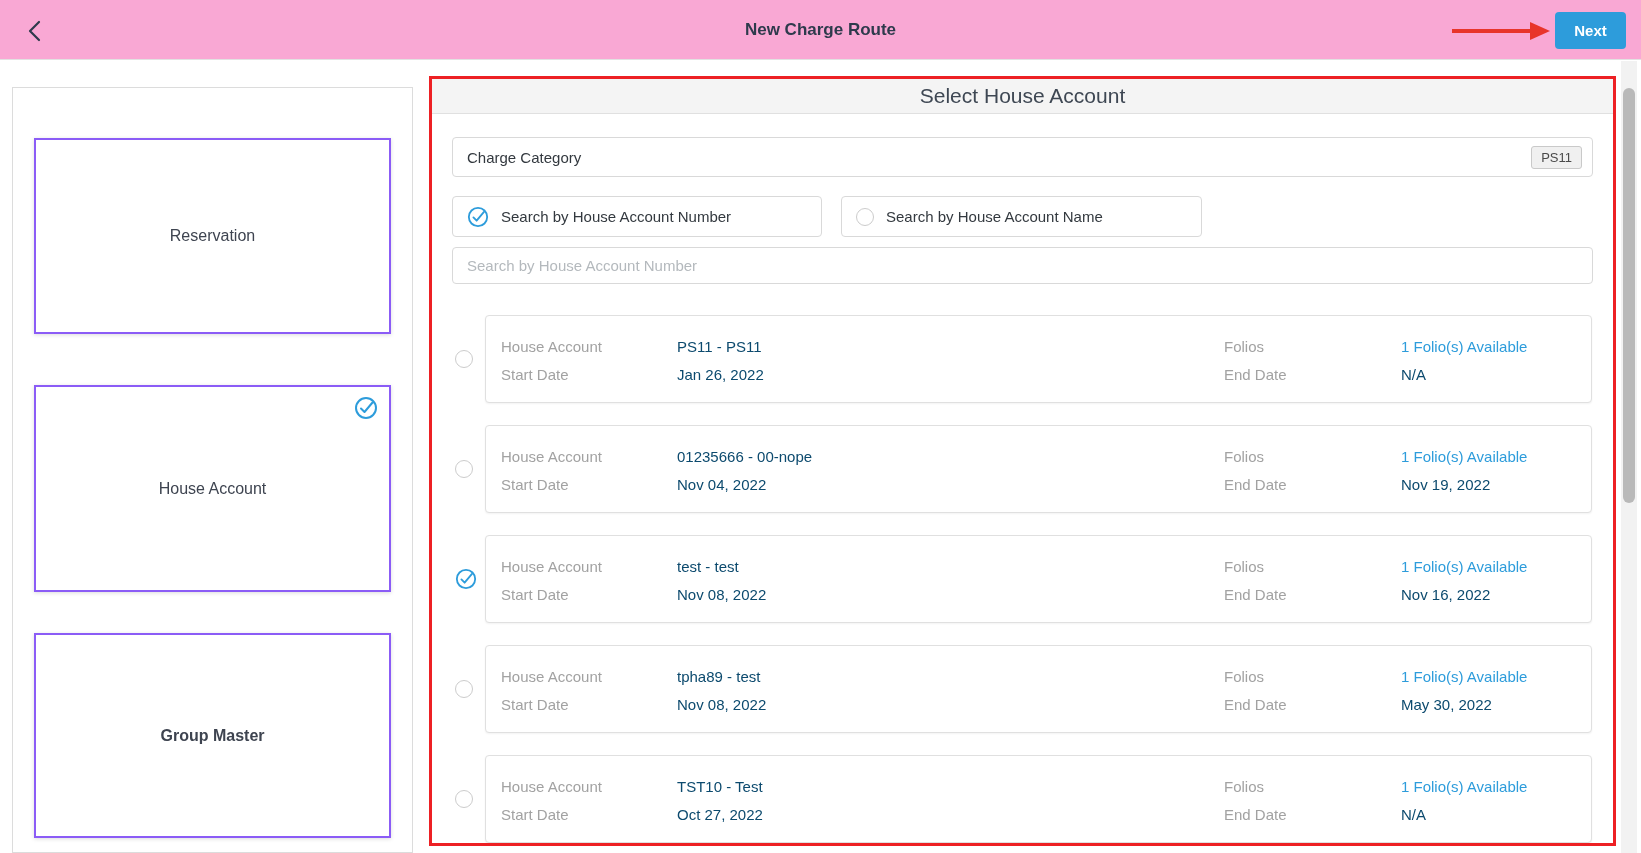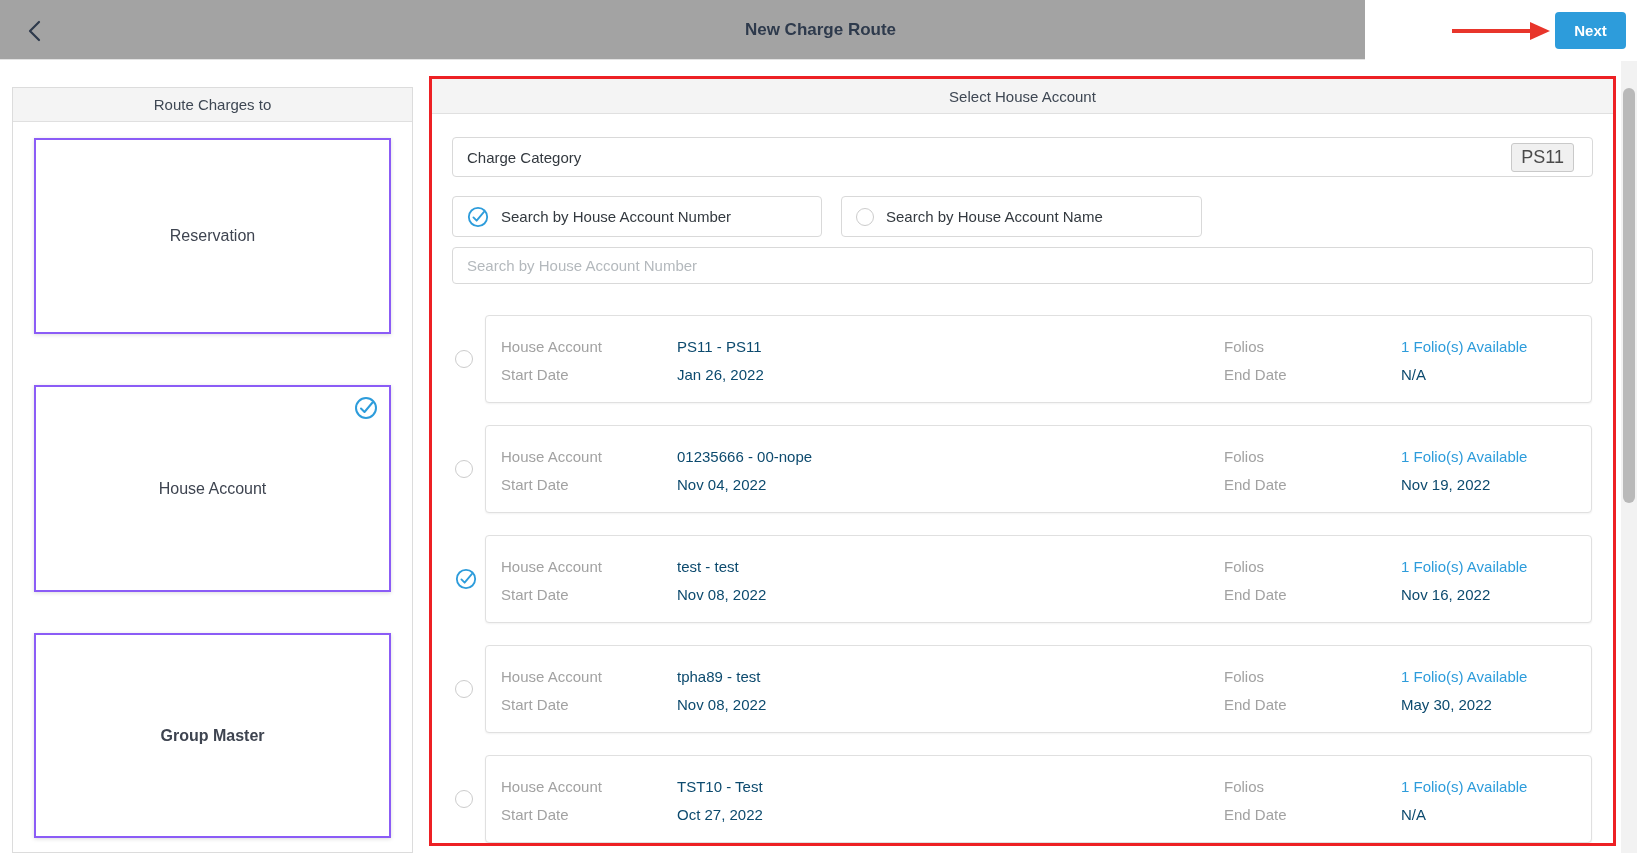--- a/index.html
+++ b/index.html
@@ -1,21 +1,21 @@
 <!DOCTYPE html>
 <html><head>
 <meta charset="utf-8">
 <style>
   * { margin:0; padding:0; box-sizing:border-box; }
   body { background:#fff; font-family:"Liberation Sans", sans-serif; }
   .screen { position:relative; width:1641px; height:853px; background:#fff; overflow:hidden; }
 
   
-  .topbar { position:absolute; left:0; top:0; width:1365px; height:60px;
-            background:#a3a3a3; border-bottom:1px solid #e2e2e2; }
+  .topbar { position:absolute; left:0; top:0; width:1641px; height:60px;
+            background:#f9a8d4; border-bottom:1px solid #e2e2e2; }
   .back-btn { position:absolute; left:20px; top:17px; width:28px; height:28px;
               cursor:pointer; display:flex; align-items:center; justify-content:center; }
   .page-title { position:absolute; left:0; top:0; width:1641px; height:60px;
                 display:flex; align-items:center; justify-content:center;
                 font-size:17px; font-weight:bold; color:#2e3a4c; }
   .next-btn { position:absolute; left:1555px; top:12px; width:71px; height:37px;
               background:#2d9cdb; border:none; border-radius:4px; color:#fff;
               font-size:15px; font-family:"Liberation Sans", sans-serif; cursor:pointer;font-weight:bold; }
   .annot-arrow { position:absolute; left:1450px; top:20px; width:102px; height:22px; }
 
@@ -33,30 +33,30 @@
   .route-card.c1 { top:297px; height:207px; }
   .route-card.c2 { top:545px; height:205px;font-weight:bold; }
   .card-check { position:absolute; top:9px; right:11px; width:24px; height:24px; }
 
   
   .right-panel-bg { position:absolute; left:431px; top:78px; width:1183px; height:766px;
                     background:#fff; border:1px solid #e0e0e0; }
   .right-header { position:absolute; left:432px; top:79px; width:1181px; height:35px;
                   background:#f4f4f4; border-bottom:1px solid #e0e0e0;
                   display:flex; align-items:center; justify-content:center;
-                  font-size:15px; color:#3e4753; }
+                  font-size:21px; color:#3e4753; }
   .red-box { position:absolute; left:429px; top:76px; width:1187px; height:770px;
              border:3px solid #ed2024; pointer-events:none; z-index:40; }
 
   .charge-field { position:absolute; left:452px; top:137px; width:1141px; height:40px;
                   border:1px solid #d9d9d9; border-radius:4px; background:#fff;
-                  display:flex; align-items:center; padding:0 18px 0 14px; cursor:pointer; }
+                  display:flex; align-items:center; padding:0 10px 0 14px; cursor:pointer; }
   .charge-label { font-size:15px; color:#33393f; flex:1; }
   .charge-chip { background:#f0f0f0; border:1px solid #c9c9c9; border-radius:3px;
-                 font-size:18px; color:#4a4a4a; padding:3px 9px; }
+                 font-size:13px; color:#4a4a4a; padding:3px 9px; }
 
   .mode-box { position:absolute; top:196px; height:41px; border:1px solid #d9d9d9;
               border-radius:4px; background:#fff; display:flex; align-items:center;
               padding-left:14px; cursor:pointer; }
   .mode-box.m0 { left:452px; width:370px; }
   .mode-box.m1 { left:841px; width:361px; }
   .mode-label { font-size:15px; color:#33393f; margin-left:12px; }
   .radio-empty { width:18px; height:18px; border-radius:50%;
                  border:1px solid #cccccc; background:#fff; display:inline-block; }
   .check-icon { width:22px; height:22px; display:inline-block; }
@@ -99,21 +99,20 @@
       </svg>
     </div>
     <svg class="annot-arrow" viewBox="0 0 102 22">
       <line x1="2" y1="11" x2="82" y2="11" stroke="#e8352b" stroke-width="4"></line>
       <polygon points="80,2 100,11 80,20" fill="#e8352b"></polygon>
     </svg>
     <button class="next-btn">Next</button>
   </div>
 
   <div class="left-panel">
-    <div class="panel-header">Route Charges to</div>
     <div class="route-card c0">
       <span>Reservation</span>
     </div>
     <div class="route-card c1">
       <svg class="card-check" viewBox="0 0 24 24">
         <circle cx="12" cy="12" r="10" fill="none" stroke="#2d9cdb" stroke-width="2"></circle>
         <path d="M7 12.5 L10.5 16 L18.5 6.5" fill="none" stroke="#2d9cdb" stroke-width="2" stroke-linecap="round" stroke-linejoin="round"></path>
       </svg>
       <span>House Account</span>
     </div>

